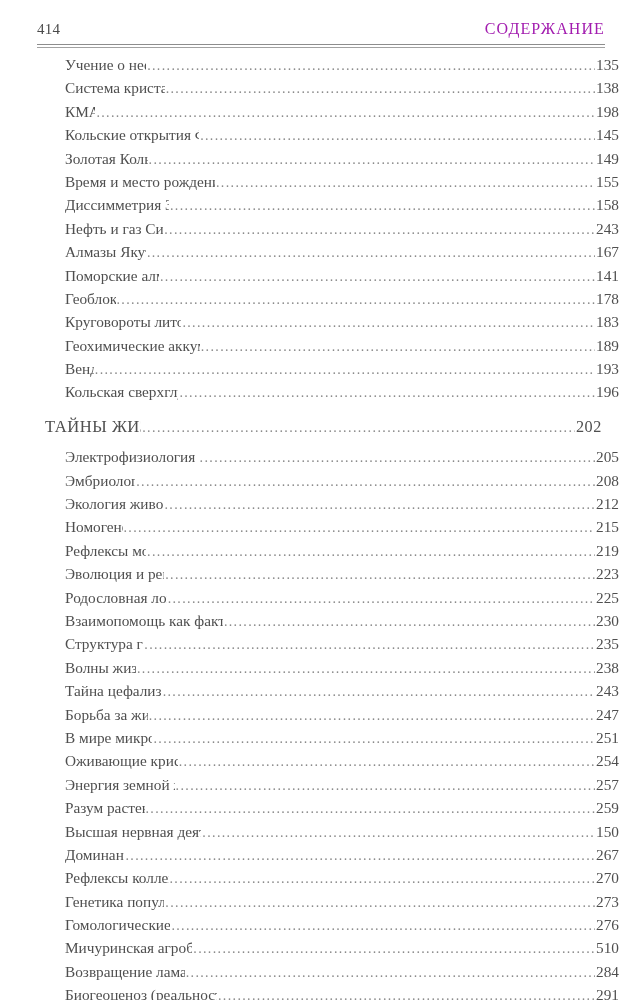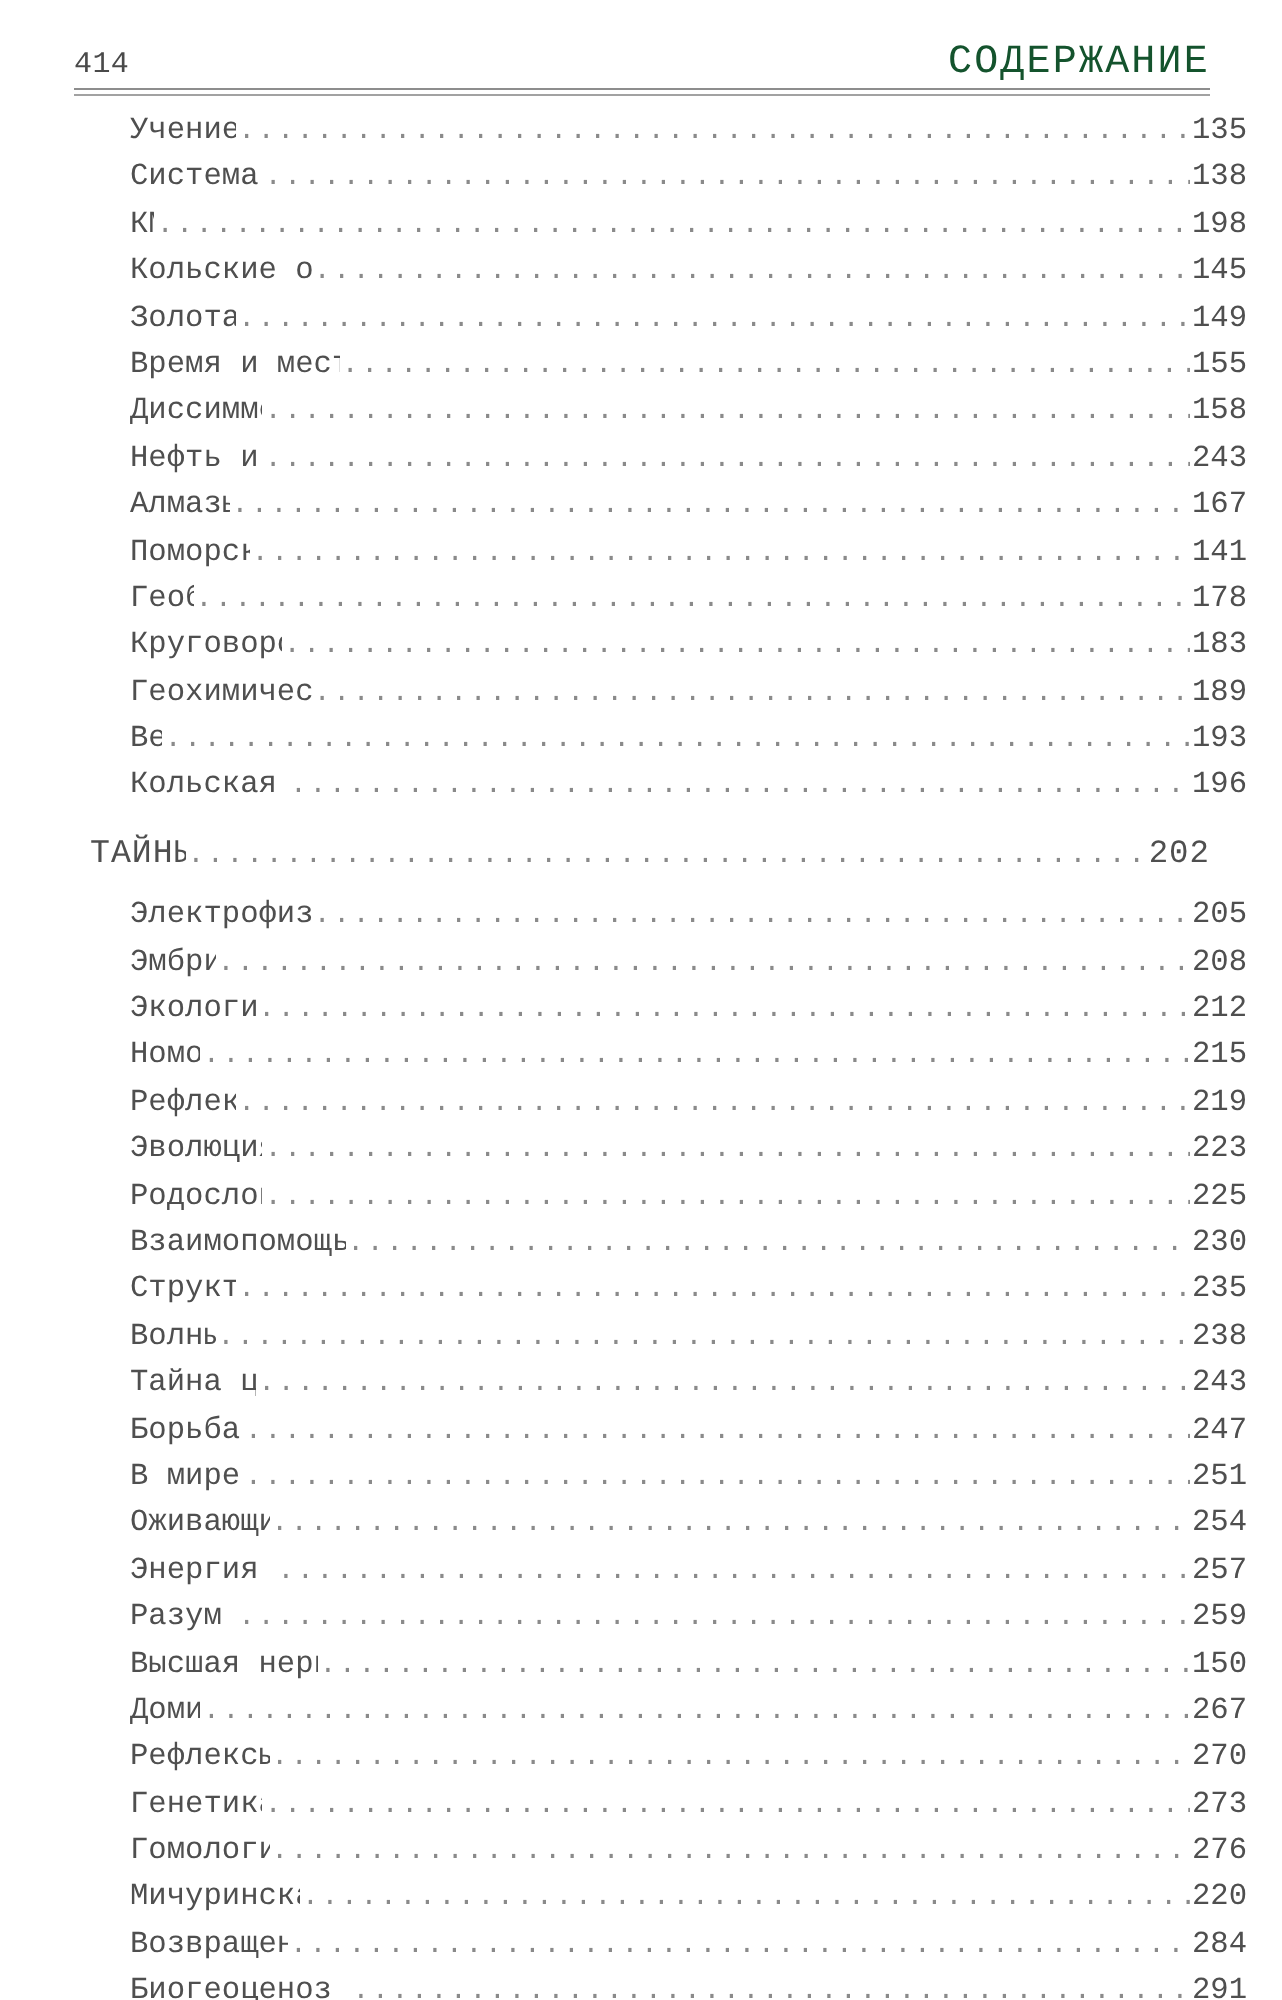--- a/index.html
+++ b/index.html
@@ -13,43 +13,42 @@
     font-family: "Liberation Serif", "DejaVu Serif", serif;
     color: #4d4d4d;
     overflow: hidden;
   }
 
   .page {
     position: relative;
     width: 641px;
     height: 896px;
     box-sizing: border-box;
-    font-family: Liberation Mono, monospace;
   }
 
   
   .running-head {
     position: absolute;
     left: 37px;
     right: 36px;
     top: 20px;
     height: 24px;
     display: flex;
     align-items: baseline;
     justify-content: space-between;
   }
   .folio {
     font-size: 15px;
     letter-spacing: 0.2px;
     color: #4a4a4a;
   }
   .head-title {
-    font-size: 20px;
+    font-size: 16px;
     letter-spacing: 1.1px;
-    color: #14532d;
+    color: #a21caf;
   }
 
   .rule-group {
     position: absolute;
     left: 37px;
     right: 36px;
     top: 44px;
     height: 5px;
   }
   .rule {
@@ -324,21 +323,21 @@
         <span class="pageno">273</span>
       </div>
       <div class="toc-entry level-2">
         <span class="title">Гомологические ряды</span>
         <span class="leader"></span>
         <span class="pageno">276</span>
       </div>
       <div class="toc-entry level-2">
         <span class="title">Мичуринская агробиология</span>
         <span class="leader"></span>
-        <span class="pageno">220</span>
+        <span class="pageno">510</span>
       </div>
       <div class="toc-entry level-2">
         <span class="title">Возвращение ламаркизма</span>
         <span class="leader"></span>
         <span class="pageno">284</span>
       </div>
       <div class="toc-entry level-2">
         <span class="title">Биогеоценоз (реальность и модель)</span>
         <span class="leader"></span>
         <span class="pageno">291</span>

